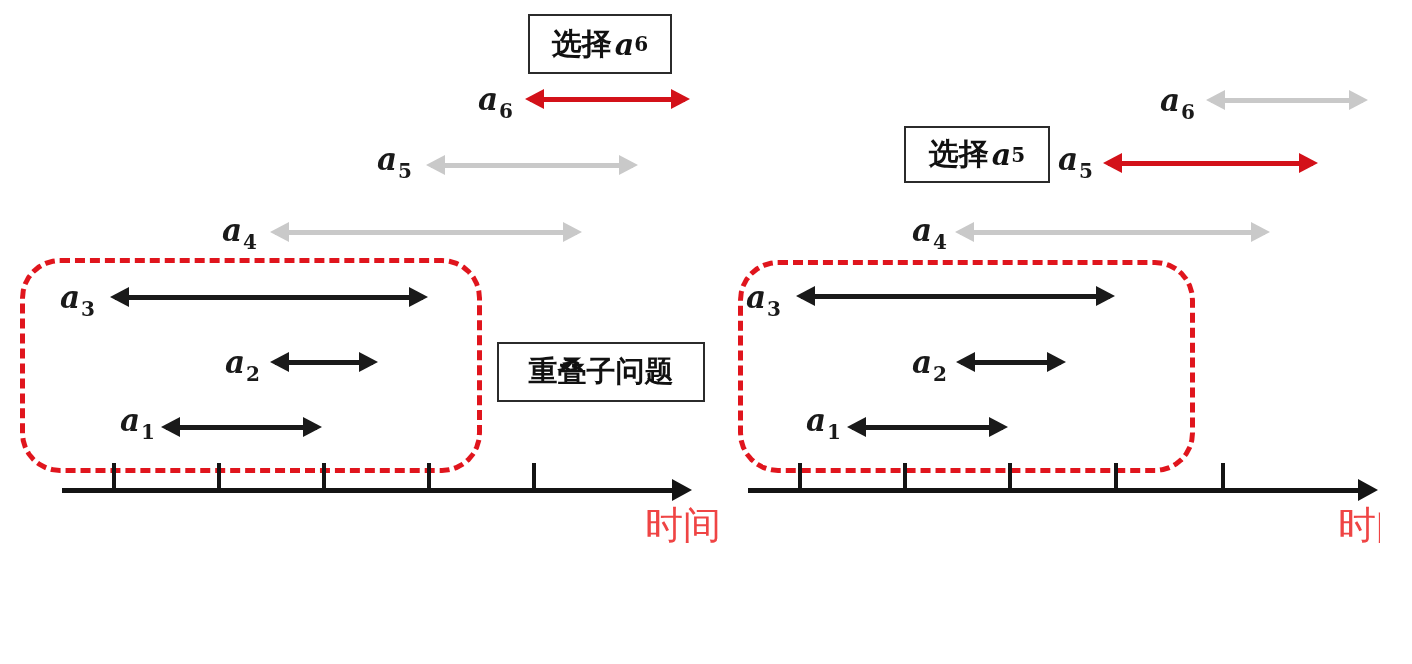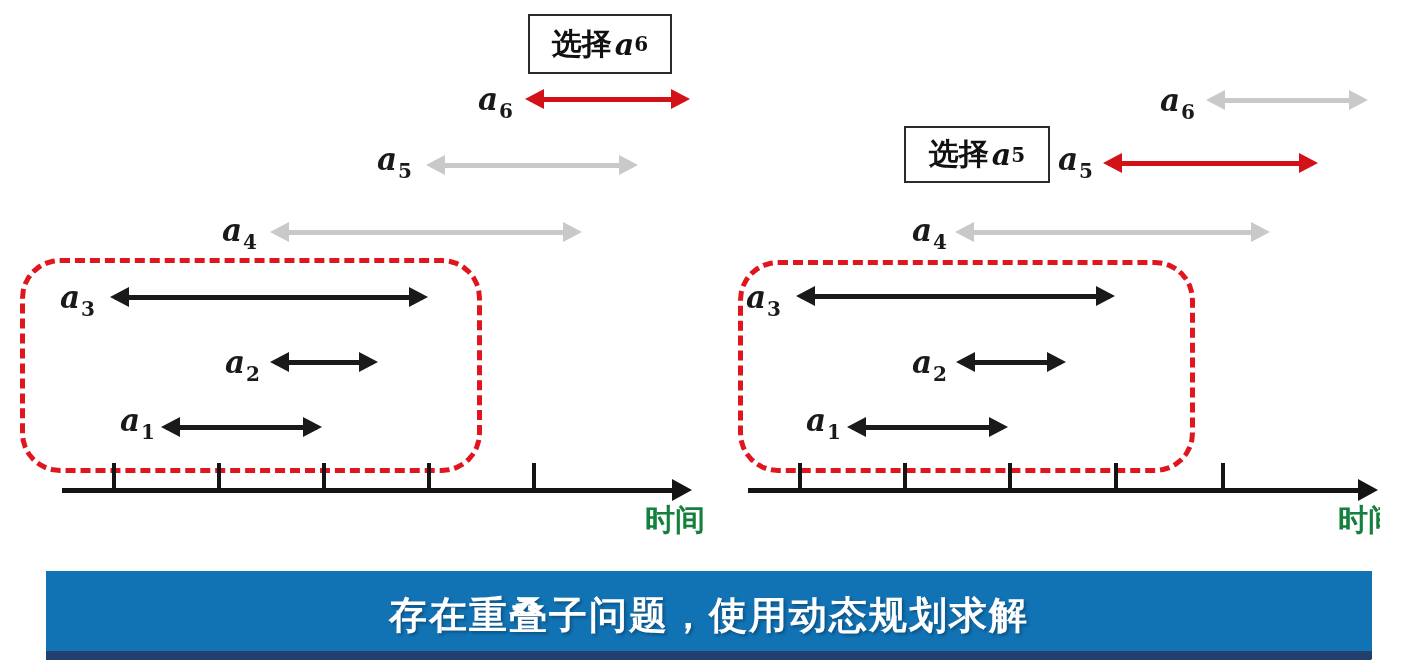--- a/index.html
+++ b/index.html
@@ -29,21 +29,21 @@
     display:flex;align-items:center;justify-content:center;
     font-weight:bold;font-size:30px;color:#111;white-space:nowrap;
   }
   .callout .mvar{font-family:"DejaVu Serif","Liberation Serif",serif;font-style:italic;font-weight:bold;margin-left:3px;}
   .callout sub{font-size:20px;font-family:"DejaVu Serif","Liberation Serif",serif;vertical-align:-8px;}
   
   .axis{position:absolute;height:0;}
   .axis .axis-line{position:absolute;left:0;right:13px;top:-2.5px;height:5px;background:#141414;}
   .axis .ah.r{position:absolute;right:0;top:-11px;width:0;height:0;border-top:11px solid transparent;border-bottom:11px solid transparent;border-left:20px solid #141414;}
   .tick{position:absolute;top:-27px;width:4px;height:27px;background:#141414;}
-  .axis-label{position:absolute;font-weight:bold;font-size:30px;color:#15803d;white-space:nowrap;}
+  .axis-label{position:absolute;font-weight:normal;font-size:38px;color:#ef4444;white-space:nowrap;}
   
   .banner{position:absolute;display:flex;align-items:center;justify-content:center;background:var(--bg);}
   .banner .banner-text{
     font-weight:bold;font-size:38px;color:#ffffff;letter-spacing:2px;white-space:nowrap;
     text-shadow:2px 2px 3px rgba(0,0,0,0.28);
   }
   .banner .banner-edge{position:absolute;left:0;right:0;bottom:0;height:9px;background:var(--edge);}
 </style>
 </head>
 <body>
@@ -116,20 +116,23 @@
     <i class="tick" style="left:50px"></i>
     <i class="tick" style="left:155px"></i>
     <i class="tick" style="left:260px"></i>
     <i class="tick" style="left:365px"></i>
     <i class="tick" style="left:470px"></i>
     <i class="axis-line"></i>
     <i class="ah r"></i>
   </div>
   <div class="axis-label" style="left:645px;top:500px">时间</div>
 
+  <div class="callout" style="left:497px;top:342px;width:204px;height:56px;font-size:29px">
+    <span>重叠子问题</span>
+  </div>
 
   <div class="alabel" style="left:1160px;top:78px">
     <span>a</span><sub>6</sub>
   </div>
   <div class="arrow" style="left: 1206px; top: 100px; width: 162px; --c: #c9c9c9;">
     <i class="shaft"></i>
       <i class="ah l"></i>
       <i class="ah r"></i>
   </div>
 
@@ -190,18 +193,14 @@
     <i class="tick" style="left:50px"></i>
     <i class="tick" style="left:155px"></i>
     <i class="tick" style="left:260px"></i>
     <i class="tick" style="left:366px"></i>
     <i class="tick" style="left:473px"></i>
     <i class="axis-line"></i>
     <i class="ah r"></i>
   </div>
   <div class="axis-label" style="left:1338px;top:500px">时间</div>
 
-  <div class="banner" style="left: 46px; top: 571px; width: 1326px; height: 89px; --bg: #1172b4;">
-    <span class="banner-text">存在重叠子问题，使用动态规划求解</span>
-    <i class="banner-edge" style="--edge: #223f6e;"></i>
-  </div>
 
 </div>
 
 </body></html>

